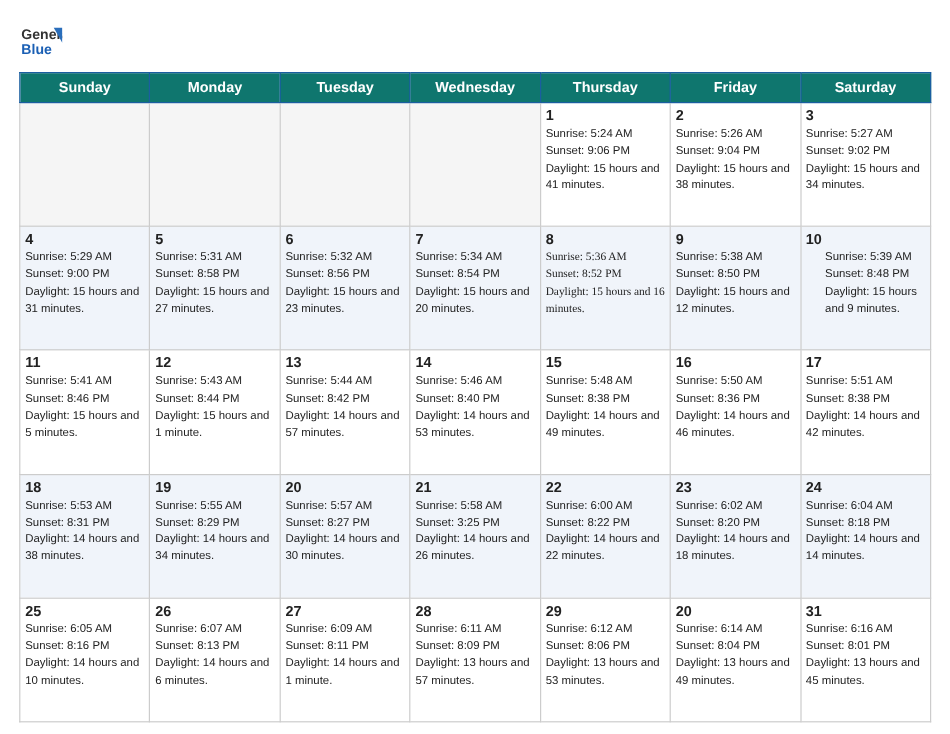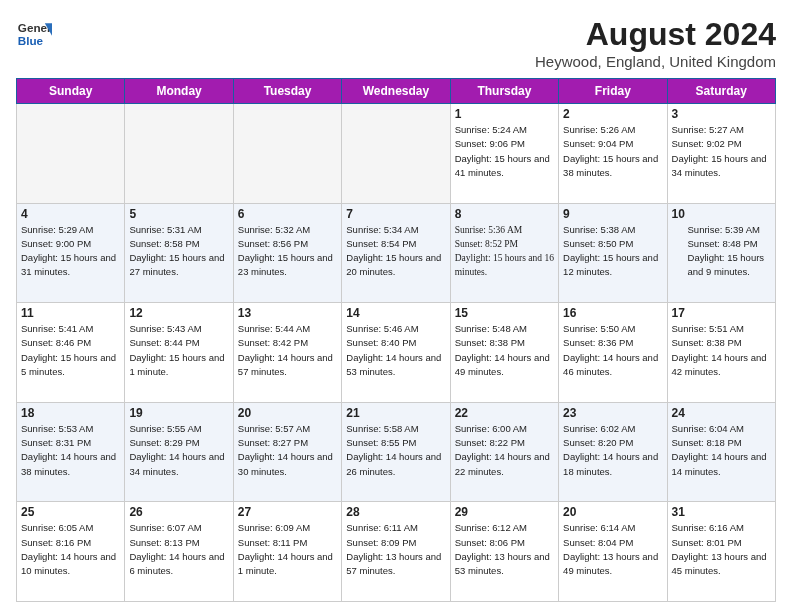--- a/index.html
+++ b/index.html
@@ -45,21 +45,21 @@
       color: #444;
     }
     .calendar {
       flex: 1;
       border: 1px solid #ccc;
       border-collapse: collapse;
       width: 100%;
       table-layout: fixed;
     }
     .calendar th {
-      background-color: #a21caf;
+      background-color: #0f766e;
       color: white;
       text-align: center;
       padding: 5px 2px;
       font-size: 12px;
       border: 1px solid #1a5ea0;
     }
     .calendar td {
       border: 1px solid #ccc;
       vertical-align: top;
       padding: 3px 4px;
@@ -93,24 +93,20 @@
 
 <div class="page">
   <div class="header">
     <div class="logo">
       <svg class="logo-icon" viewBox="0 0 40 40">
         <text x="2" y="18" font-size="13" font-weight="bold" fill="#333">General</text>
         <text x="2" y="32" font-size="13" font-weight="bold" fill="#1a5fb4">Blue</text>
         <polygon points="32,8 40,8 40,22" fill="#2a6ebb"></polygon>
       </svg>
     </div>
-    <div class="title-section">
-      <div class="main-title">August 2024</div>
-      <div class="subtitle">Heywood, England, United Kingdom</div>
-    </div>
   </div>
 
   <table class="calendar">
     <thead>
       <tr>
       <th>Sunday</th>
           <th>Monday</th>
           <th>Tuesday</th>
           <th>Wednesday</th>
           <th>Thursday</th>
@@ -246,21 +242,21 @@
           </td>
           <td class="alt-row">
             <span class="day-num">20</span>
             <div class="day-info" style="white-space: pre-line;">Sunrise: 5:57 AM
 Sunset: 8:27 PM
 Daylight: 14 hours and 30 minutes.</div>
           </td>
           <td class="alt-row">
             <span class="day-num">21</span>
             <div class="day-info" style="white-space: pre-line;">Sunrise: 5:58 AM
-Sunset: 8:55 PM
+Sunset: 3:25 PM
 Daylight: 14 hours and 26 minutes.</div>
           </td>
           <td class="alt-row">
             <span class="day-num">22</span>
             <div class="day-info" style="white-space: pre-line;">Sunrise: 6:00 AM
 Sunset: 8:22 PM
 Daylight: 14 hours and 22 minutes.</div>
           </td>
           <td class="alt-row">
             <span class="day-num">23</span>

